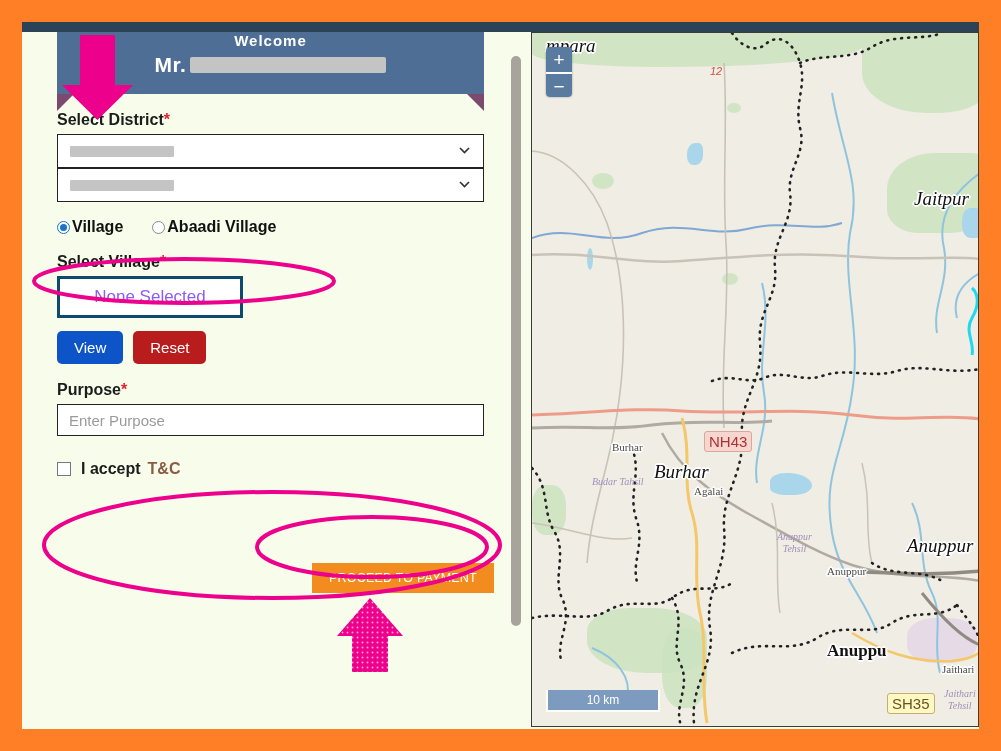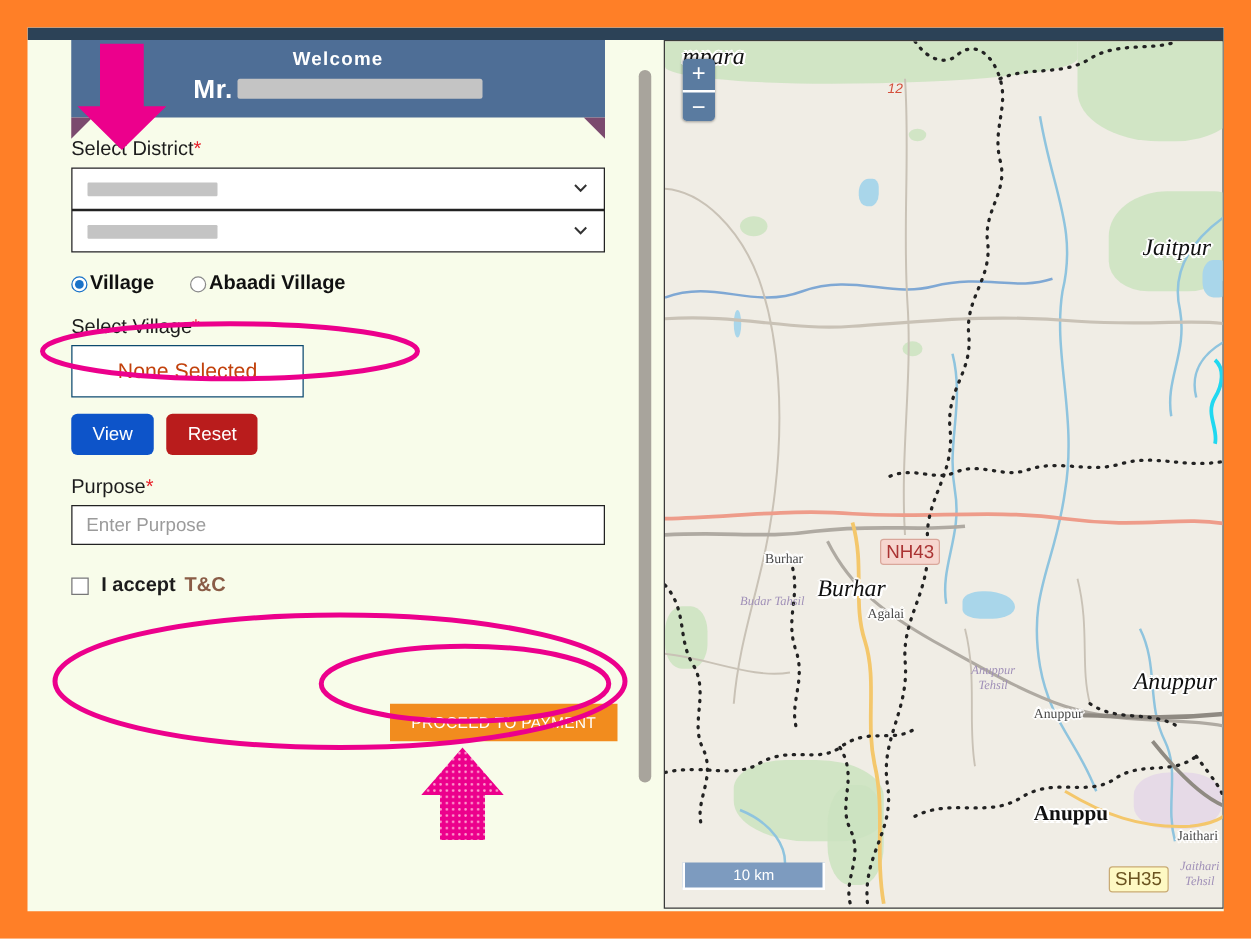--- a/index.html
+++ b/index.html
@@ -40,21 +40,20 @@
   .ribbon {
     position: relative;
     margin: 0 0 0 23px;
     width: 427px; height: 62px;
     background: #4E6E96;
     color: #ffffff;
     text-align: center;
   }
   .ribbon .welcome {
     display: block;
-    padding-top: 7px;
     font-size: 15px;
     font-weight: bold;
     letter-spacing: 1px;
   }
   .ribbon .mrline {
     display: block;
     margin-top: 4px;
     font-size: 21px;
     font-weight: bold;
     letter-spacing: 0.5px;
@@ -83,21 +82,21 @@
   }
   .ribbon:after {
     right: 0;
     border-width: 0 17px 17px 0;
     border-color: transparent #7B4A6E transparent transparent;
   }
 
   .field-label {
     margin: 17px 0 5px 23px;
     font-size: 16px;
-    font-weight: normal;
+    font-weight: bold;
     color: #1c1c1c;
   }
   .field-label .req { color: #e8202a; }
 
   .select-box {
     position: relative;
     margin-left: 23px;
     width: 427px; height: 34px;
     background: #ffffff;
     border: 1px solid #222;
@@ -148,26 +147,26 @@
     left: 2px; top: 2px;
     width: 7px; height: 7px;
     border-radius: 50%;
     background: #1a73c8;
   }
 
   .village-box {
     margin-left: 23px;
     width: 186px; height: 42px;
     background: #ffffff;
-    border: 1px solid #0c4a6e;
+    border: 3px solid #0c4a6e;
     display: flex;
     align-items: center;
     justify-content: center;
     font-size: 17px;
-    color: #c2410c;
+    color: #8b5cf6;
   }
 
   .btn-row {
     margin: 13px 0 0 23px;
     display: flex;
     gap: 10px;
   }
   .btn {
     border: none;
     border-radius: 5px;

